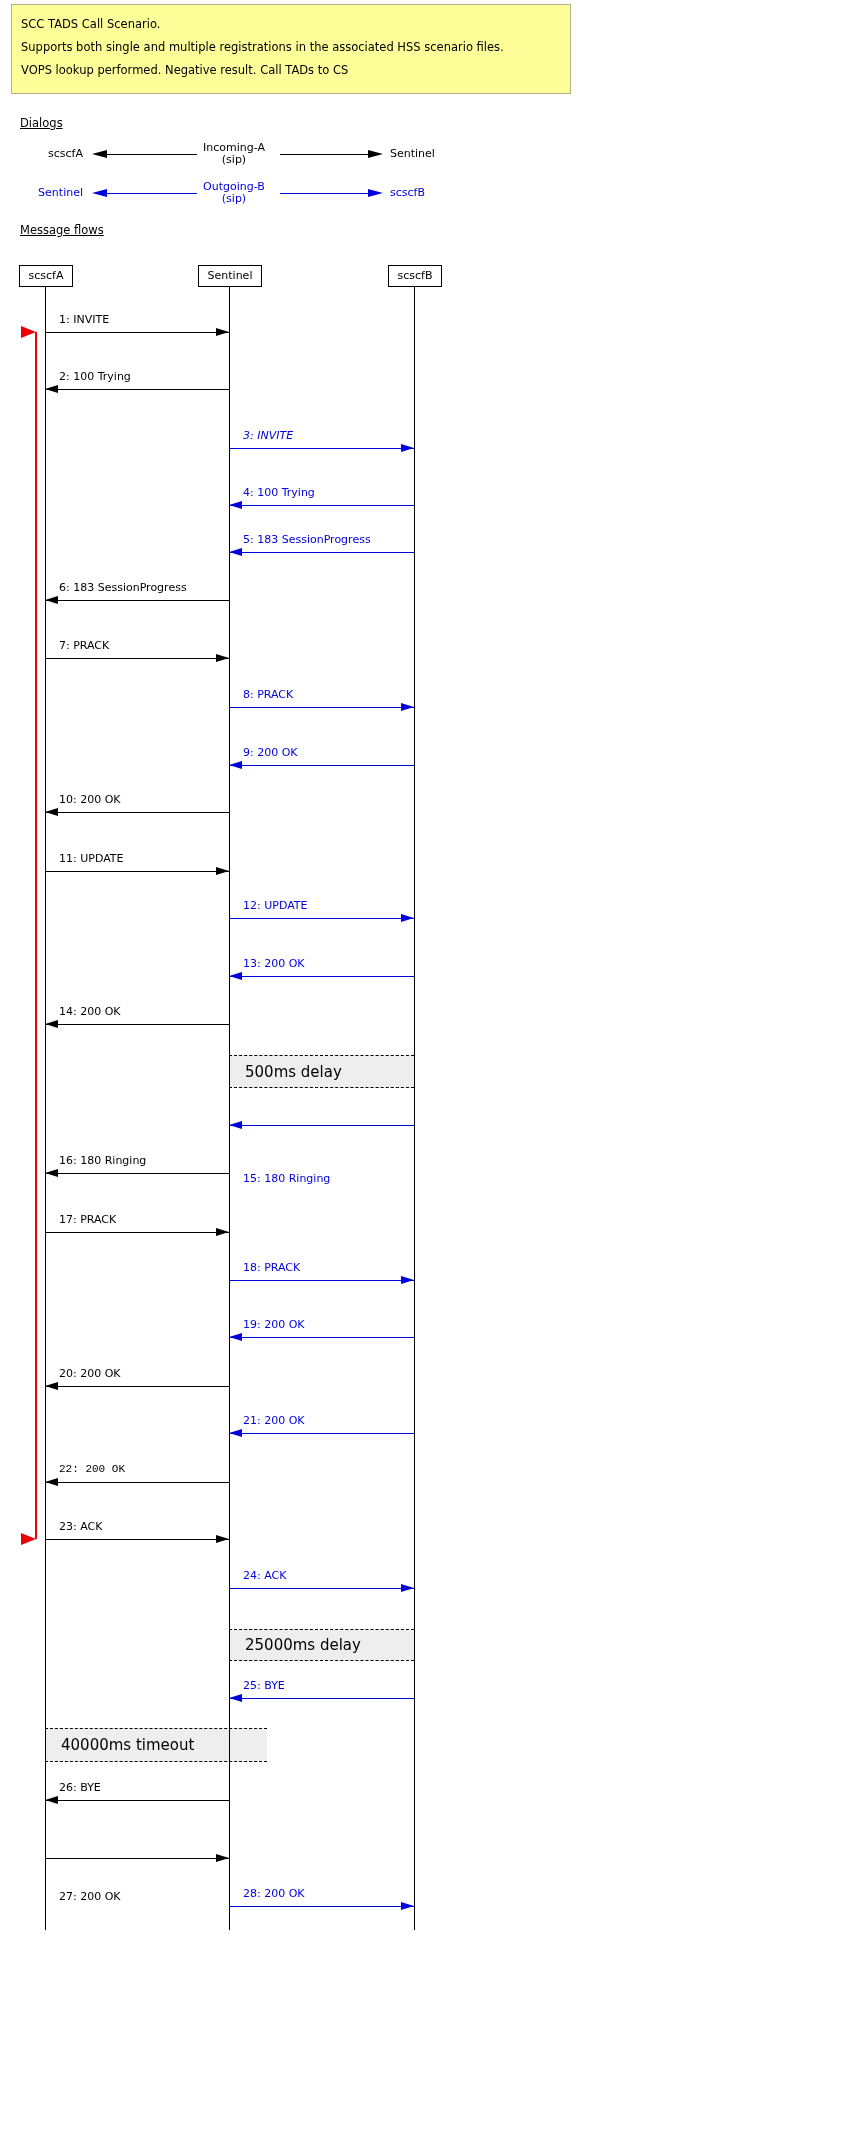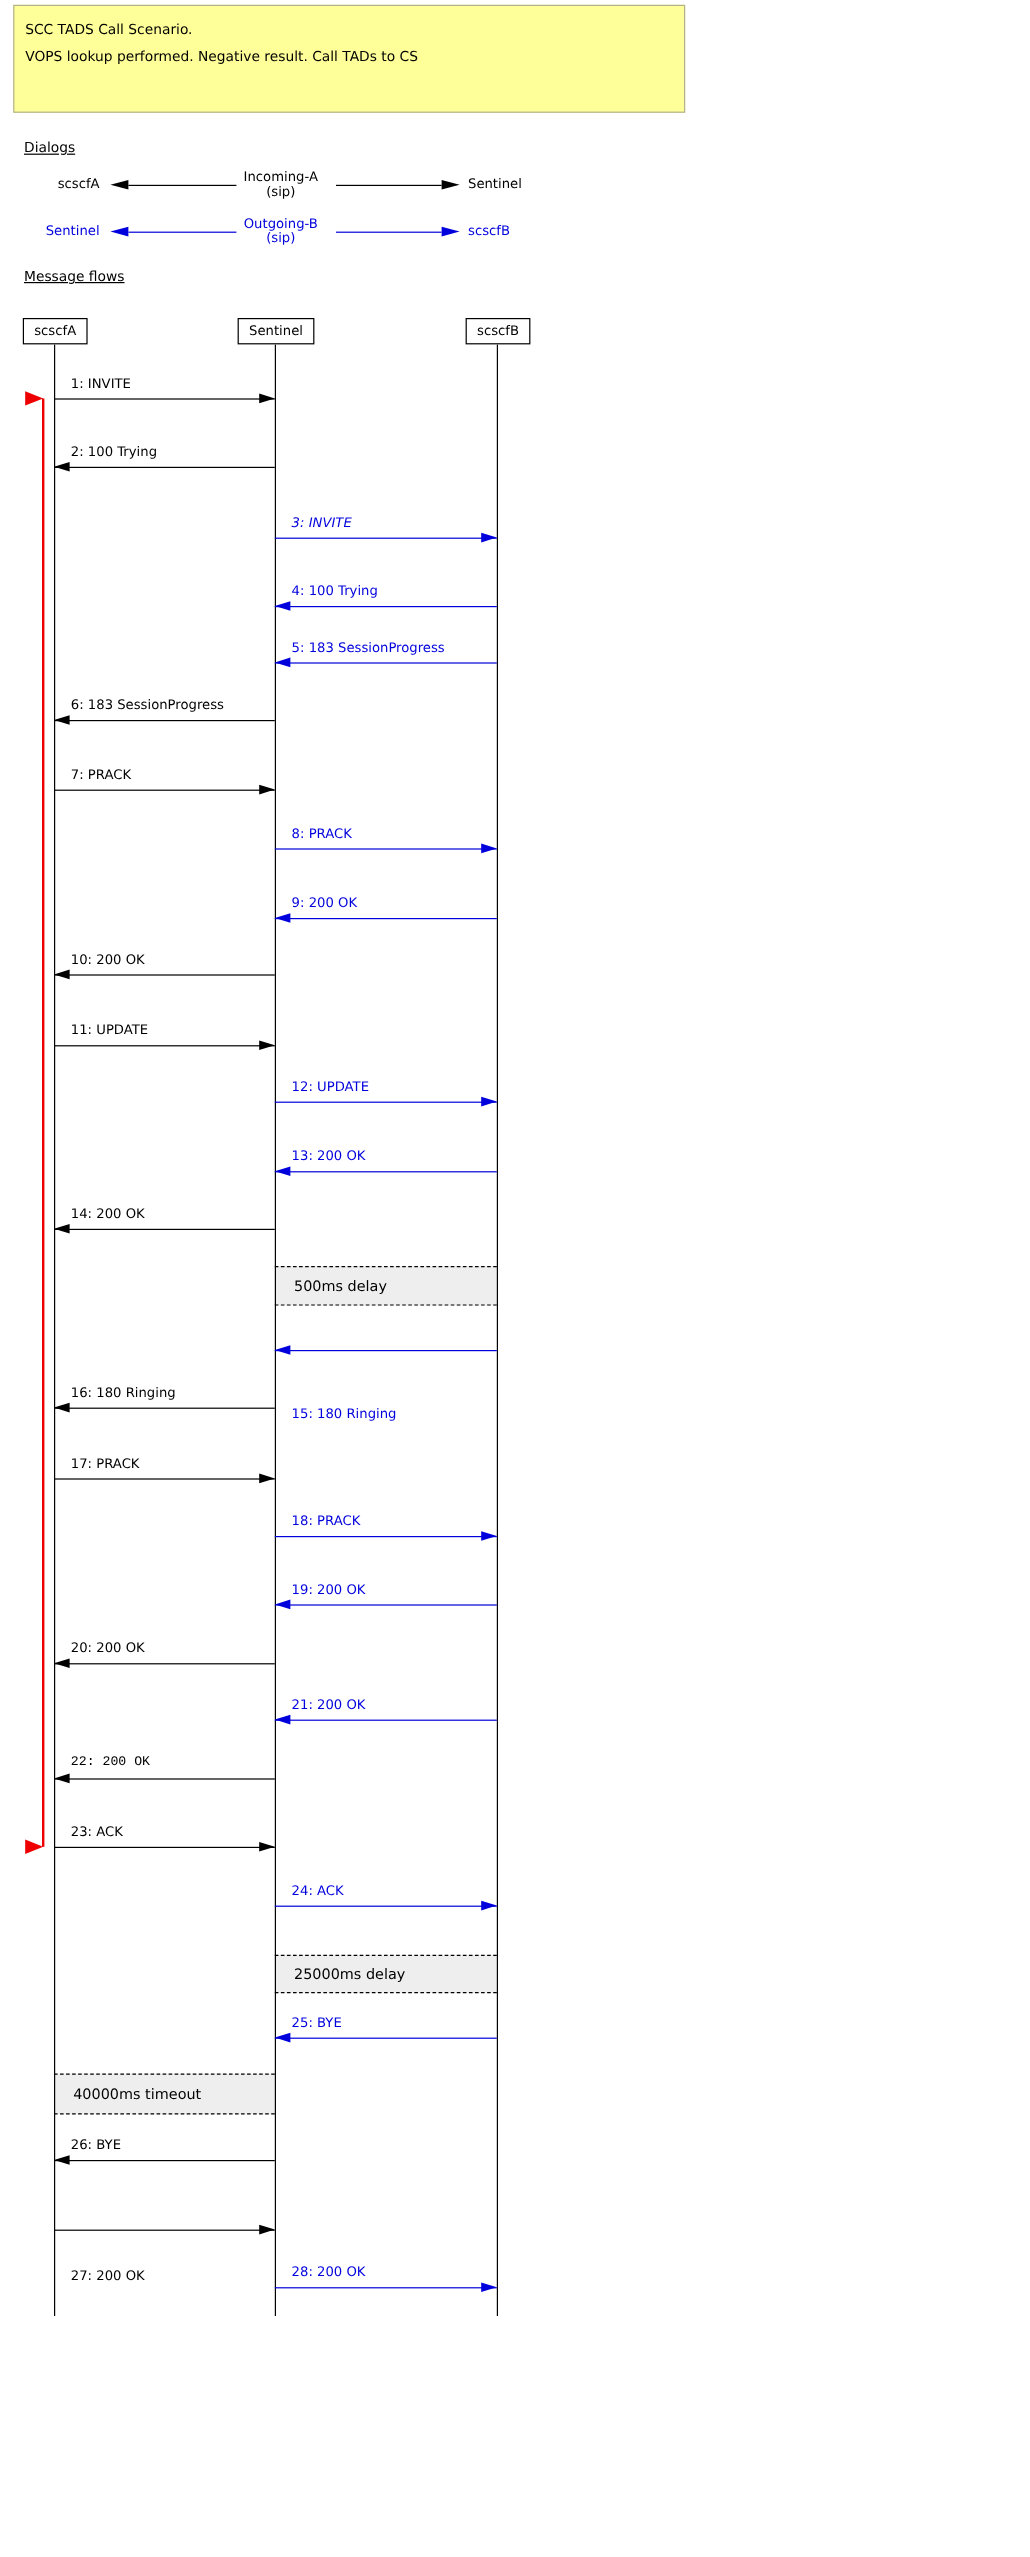--- a/index.html
+++ b/index.html
@@ -30,32 +30,33 @@
   .dline.b{background:#0000dd;}
   .dah.l.b{border-right:15px solid #0000dd;}
   .dah.r.b{border-left:15px solid #0000dd;}
   
   #diagram{position:absolute;left:0;top:0;width:858px;height:2131px;}
   .pbox{position:absolute;height:20px;border:1px solid #000;background:#fff;
         font-size:11px;line-height:20px;text-align:center;white-space:nowrap;z-index:3;}
   .lifeline{position:absolute;width:1px;background:#000;z-index:2;}
   .delaybox{position:absolute;background:#eeeeee;border-top:1px dashed #000;border-bottom:1px dashed #000;
             box-sizing:border-box;display:flex;align-items:center;z-index:1;}
-  .delaylabel{font-size:12px;padding-left:16px;white-space:nowrap;}
+  .delaylabel{font-size:15px;padding-left:16px;white-space:nowrap;}
   .msglabel{position:absolute;font-size:11px;white-space:nowrap;z-index:4;}
   .msgline{position:absolute;height:1px;z-index:3;}
   .ah{position:absolute;width:0;height:0;border-top:4.5px solid transparent;border-bottom:4.5px solid transparent;z-index:4;}
   .redline{position:absolute;width:2px;z-index:2;}
   .redah{position:absolute;width:0;height:0;border-top:6.5px solid transparent;border-bottom:6.5px solid transparent;z-index:3;}
 </style>
 </head>
 <body>
 
 <div id="note">
   <div class="note-line">SCC TADS Call Scenario.</div>
+  <div class="note-line">Supports both single and multiple registrations in the associated HSS scenario files.</div>
   <div class="note-line">VOPS lookup performed. Negative result. Call TADs to CS</div>
 </div>
 
 <div>
   <div class="heading" id="heading-dialogs">Dialogs</div>
 
   <span class="dlabel k" style="left:0;top:147px;width:83px;text-align:right;">scscfA</span>
   <div class="dah l k" style="left:92px;top:150px;"></div>
   <div class="dline k" style="left:107px;top:154px;width:90px;"></div>
   <div class="dcenter k" style="left:197px;top:142px;">
@@ -86,21 +87,21 @@
     <div class="pbox" style="left: 198px; top: 265px; width: 62px;">Sentinel</div>
     <div class="lifeline" style="left: 228.5px; top: 287px; height: 1643px;"></div>
     <div class="pbox" style="left: 388px; top: 265px; width: 52px;">scscfB</div>
     <div class="lifeline" style="left: 413.5px; top: 287px; height: 1643px;"></div>
     <div class="delaybox" style="left: 229px; top: 1055px; width: 185px; height: 33px; background: rgb(238, 238, 238);">
       <div class="delaylabel">500ms delay</div>
     </div>
     <div class="delaybox" style="left: 229px; top: 1629px; width: 185px; height: 32px; background: rgb(238, 238, 238);">
       <div class="delaylabel">25000ms delay</div>
     </div>
-    <div class="delaybox" style="left: 45px; top: 1728px; width: 184px; height: 34px; background: rgb(238, 238, 238);">
+    <div class="delaybox" style="left: 45px; top: 1728px; width: 222px; height: 34px; background: rgb(238, 238, 238);">
       <div class="delaylabel">40000ms timeout</div>
     </div>
     <div class="msglabel" style="left: 59px; top: 313px; color: rgb(0, 0, 0);">1: INVITE</div>
     <div class="msgline" style="left: 45px; top: 332px; width: 184px; background: rgb(0, 0, 0);"></div>
     <div class="ah" style="top: 328px; left: 216px; border-left: 13px solid rgb(0, 0, 0);"></div>
     <div class="msglabel" style="left: 59px; top: 370px; color: rgb(0, 0, 0);">2: 100 Trying</div>
     <div class="msgline" style="left: 45px; top: 389px; width: 184px; background: rgb(0, 0, 0);"></div>
     <div class="ah" style="top: 385px; left: 45px; border-right: 13px solid rgb(0, 0, 0);"></div>
     <div class="msglabel" style="left: 243px; top: 429px; color: rgb(0, 0, 221); font-style: italic;">3: INVITE</div>
     <div class="msgline" style="left: 229px; top: 448px; width: 185px; background: rgb(0, 0, 221);"></div>

